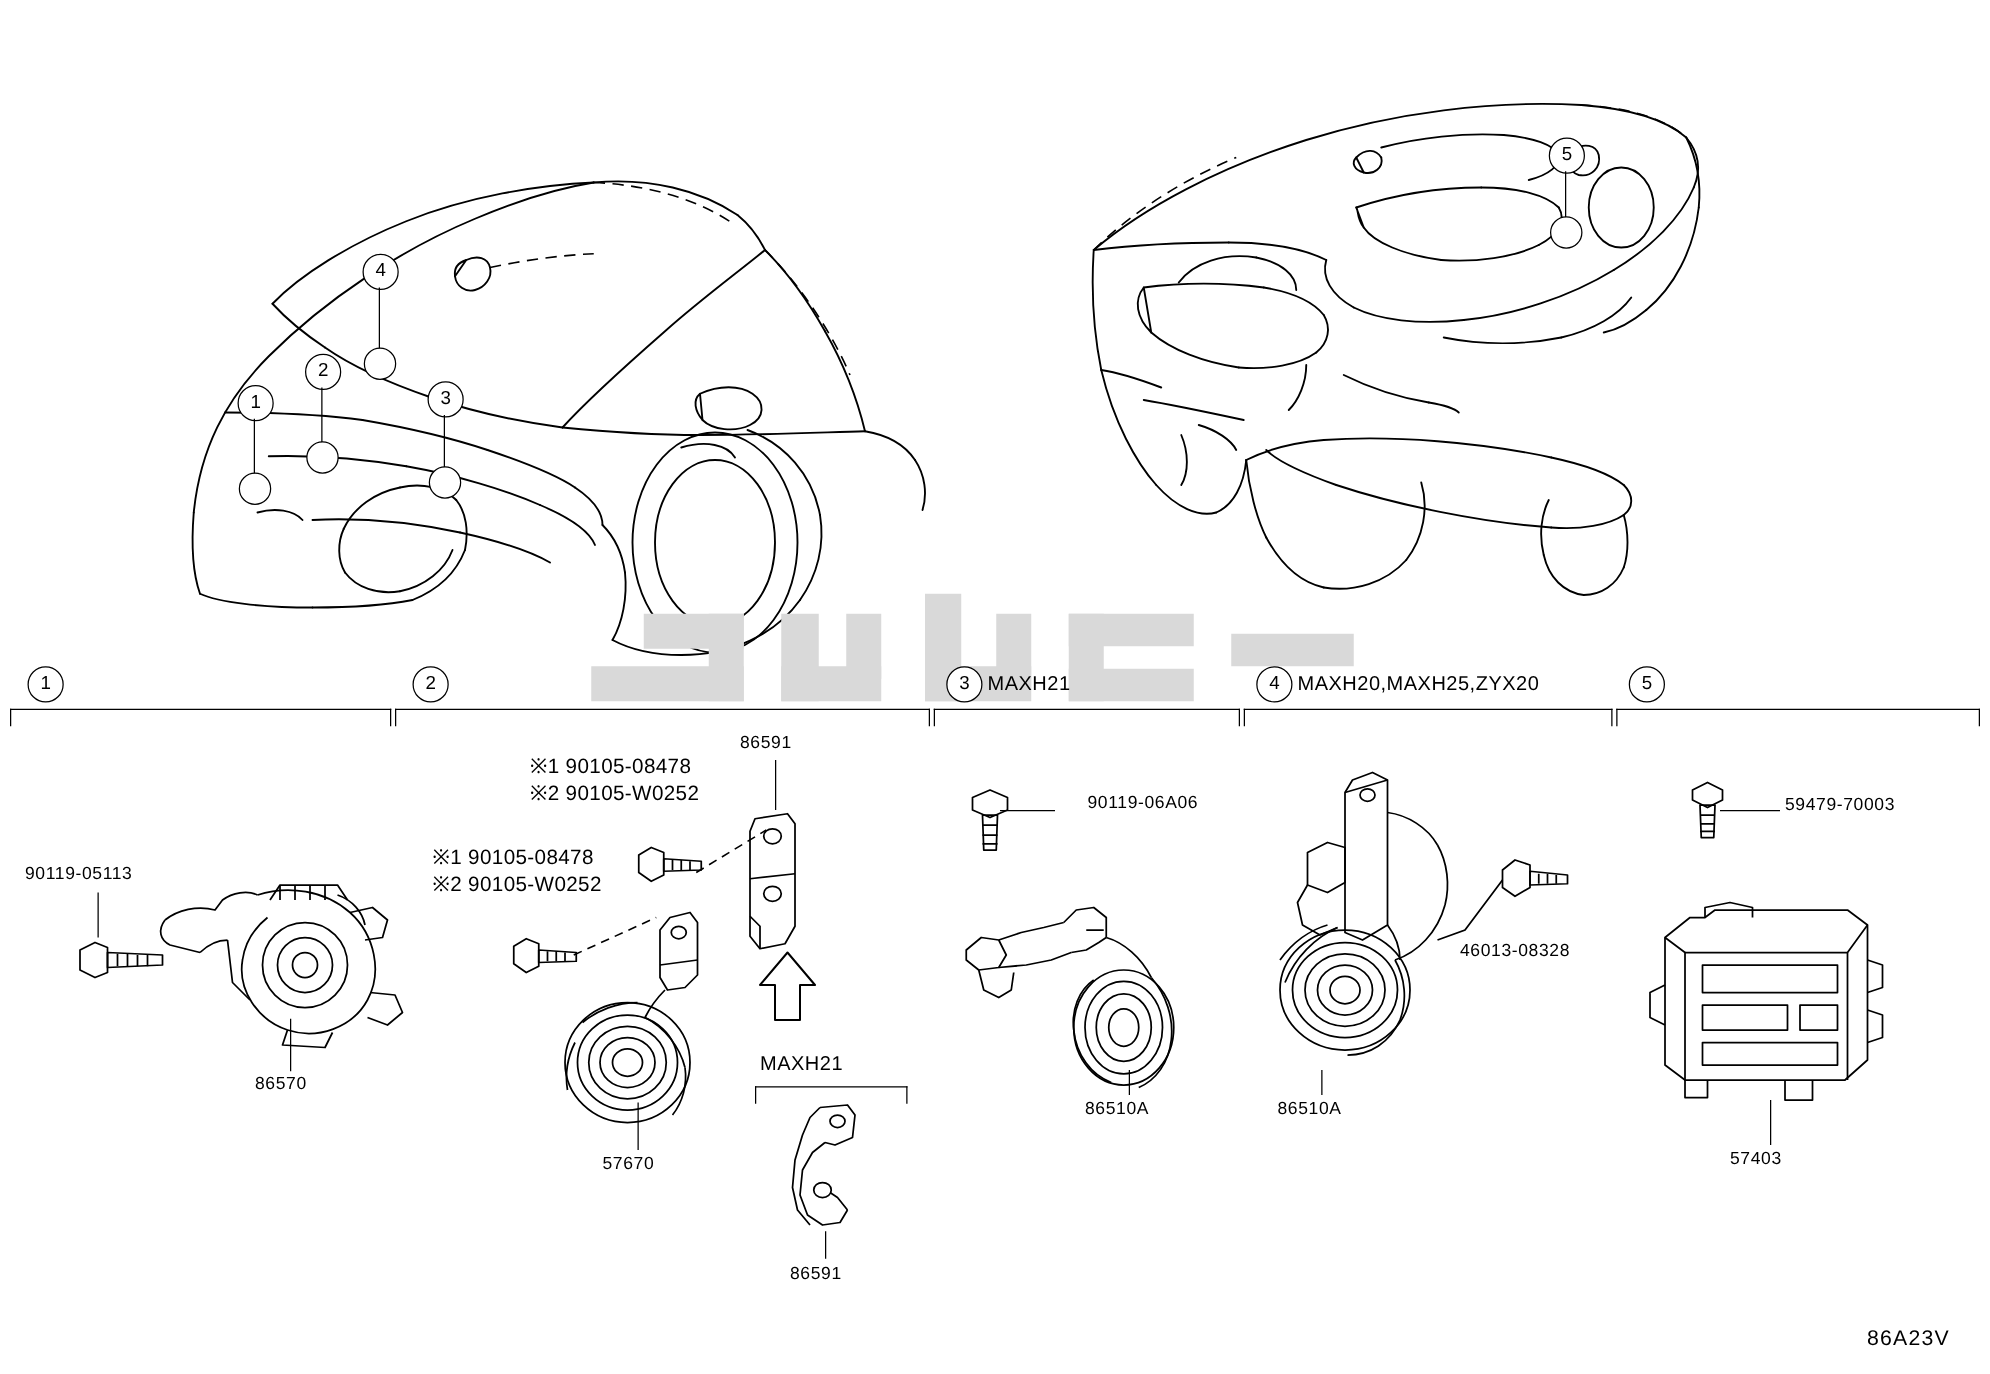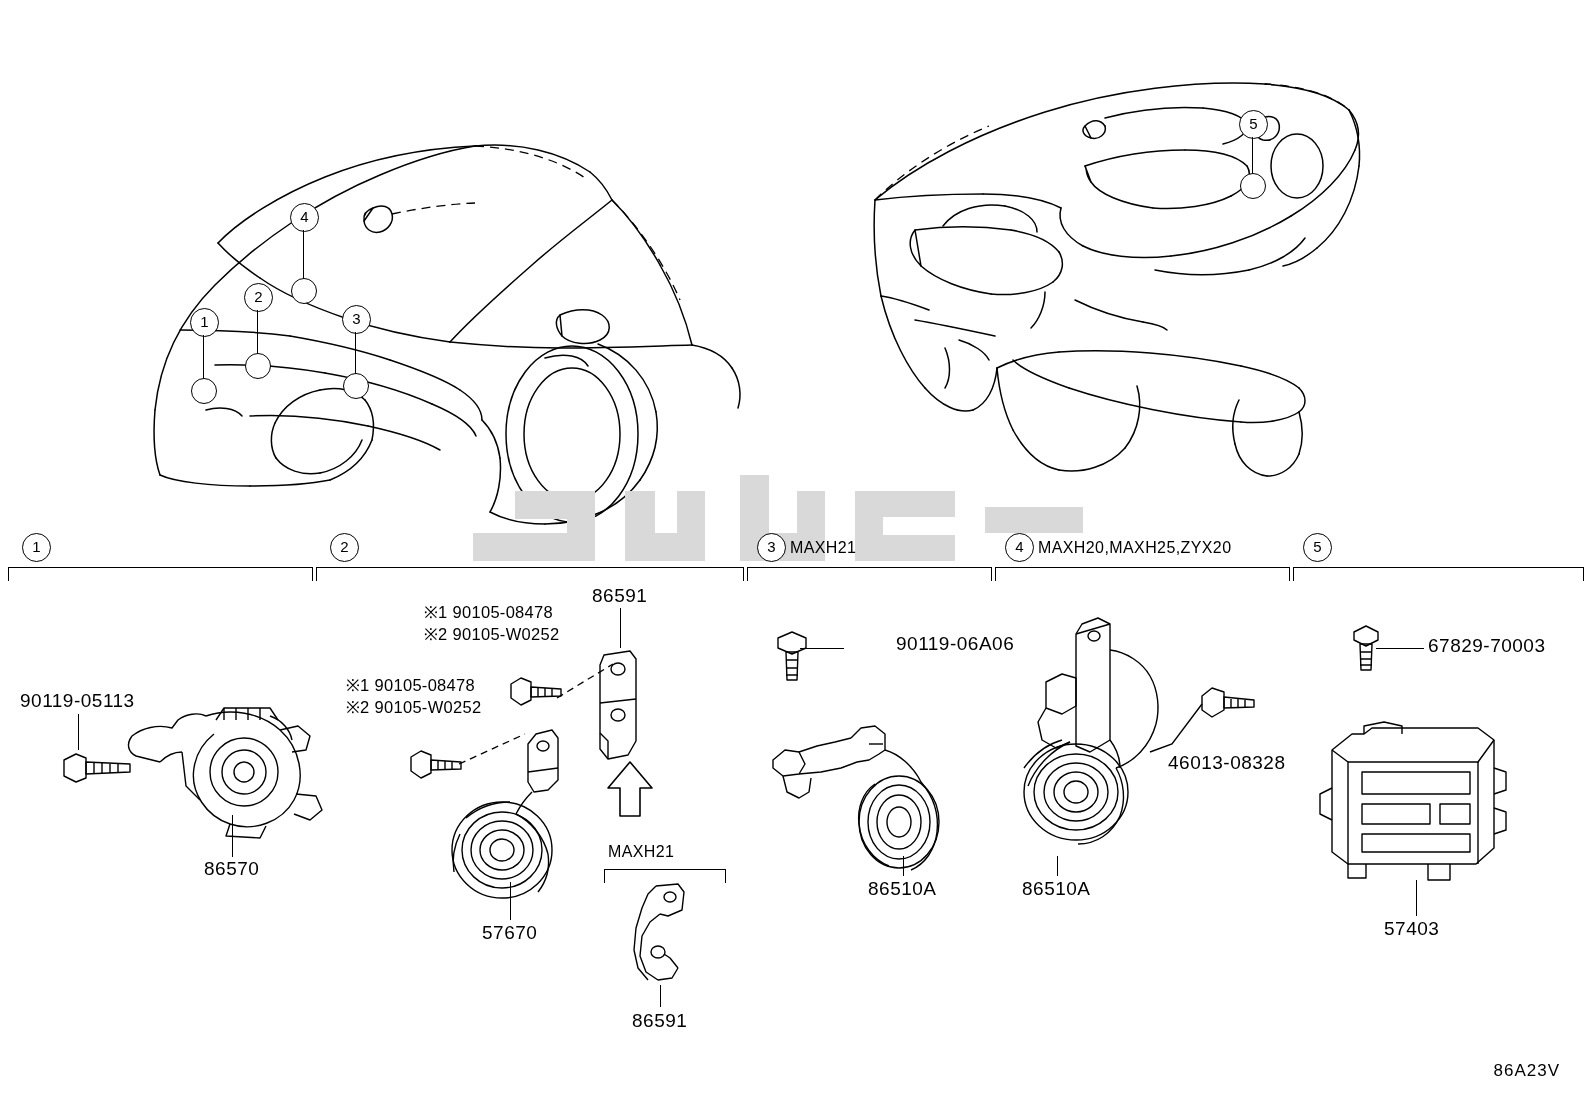--- a/index.html
+++ b/index.html
@@ -21,21 +21,21 @@
   .abs { position: absolute; }
   .note-block {
     left: 36px;
     top: 30px;
     font-size: 17px;
     line-height: 25px;
     letter-spacing: 0.3px;
     white-space: nowrap;
   }
   .label {
-    font-size: 19px;
+    font-size: 14px;
     letter-spacing: 0.5px;
     white-space: nowrap;
   }
   .label-sm {
     font-size: 16.5px;
     letter-spacing: 0.3px;
     white-space: nowrap;
   }
   .label-grp {
     font-size: 16px;
@@ -421,21 +421,21 @@
 
   <div class="abs" style="left:772px; top:628px; width:40px; height:56px;">
     <svg width="40" height="56" viewBox="0 0 40 56">
       <g fill="none" stroke="#000" stroke-width="1.4" stroke-linejoin="round">
         <path d="M6 10 L 20 4 L 34 10 L 34 20 L 20 26 L 6 20 Z"></path>
         <path d="M14 24 L 26 24 L 25 52 L 15 52 Z"></path>
         <path d="M14 32 L 26 32 M 14 40 L 26 40 M 14 47 L 26 47"></path>
       </g>
     </svg>
   </div>
-  <div class="abs label" style="left:896px; top:633px;text-align:right;">90119-06A06</div>
+  <div class="abs label" style="left:870px; top:633px;text-align:right;">90119-06A06</div>
   <div class="abs leader-h" style="left:800px; top:648px; width:44px;"></div>
 
   <div class="abs" style="left:765px; top:700px; width:190px; height:190px;">
     <svg width="190" height="190" viewBox="0 0 190 190">
       <g fill="none" stroke="#000" stroke-width="1.4" stroke-linejoin="round">
         <path d="M8 60 L 20 50 L 34 52 L 40 64 L 34 74 L 18 76 L 8 68 Z"></path>
         <path d="M34 52 L 52 46 L 70 42 L 86 38"></path>
         <path d="M34 74 L 56 72 L 76 68 L 92 62"></path>
         <path d="M18 76 L 22 92 L 34 98 L 44 92 L 46 78"></path>
         <path d="M86 38 L 96 28 L 110 26 L 120 34 L 120 50"></path>
@@ -501,21 +501,21 @@
 
   <div class="abs" style="left:1348px; top:622px; width:36px; height:52px;">
     <svg width="36" height="52" viewBox="0 0 36 52">
       <g fill="none" stroke="#000" stroke-width="1.4" stroke-linejoin="round">
         <path d="M6 10 L 18 4 L 30 10 L 30 18 L 18 24 L 6 18 Z"></path>
         <path d="M12 22 L 24 22 L 23 48 L 13 48 Z"></path>
         <path d="M12 30 L 24 30 M 12 37 L 24 37 M 12 43 L 24 43"></path>
       </g>
     </svg>
   </div>
-  <div class="abs label" style="left:1428px; top:635px;">67829-70003</div>
+  <div class="abs label" style="left:1428px; top:635px;">59479-70003</div>
   <div class="abs leader-h" style="left:1376px; top:648px; width:48px;"></div>
 
   <div class="abs" style="left:1318px; top:708px; width:190px; height:180px;">
     <svg width="190" height="180" viewBox="0 0 190 180">
       <g fill="none" stroke="#000" stroke-width="1.4" stroke-linejoin="round">
         <path d="M14 42 L 34 26 L 46 26 L 54 20 L 160 20 L 176 32 L 176 140 L 158 156 L 30 156 L 14 144 Z"></path>
         <path d="M14 42 L 30 54 L 30 156"></path>
         <path d="M30 54 L 160 54 L 176 32"></path>
         <path d="M160 54 L 160 156"></path>
         <path d="M44 64 L 152 64 L 152 86 L 44 86 Z"></path>

